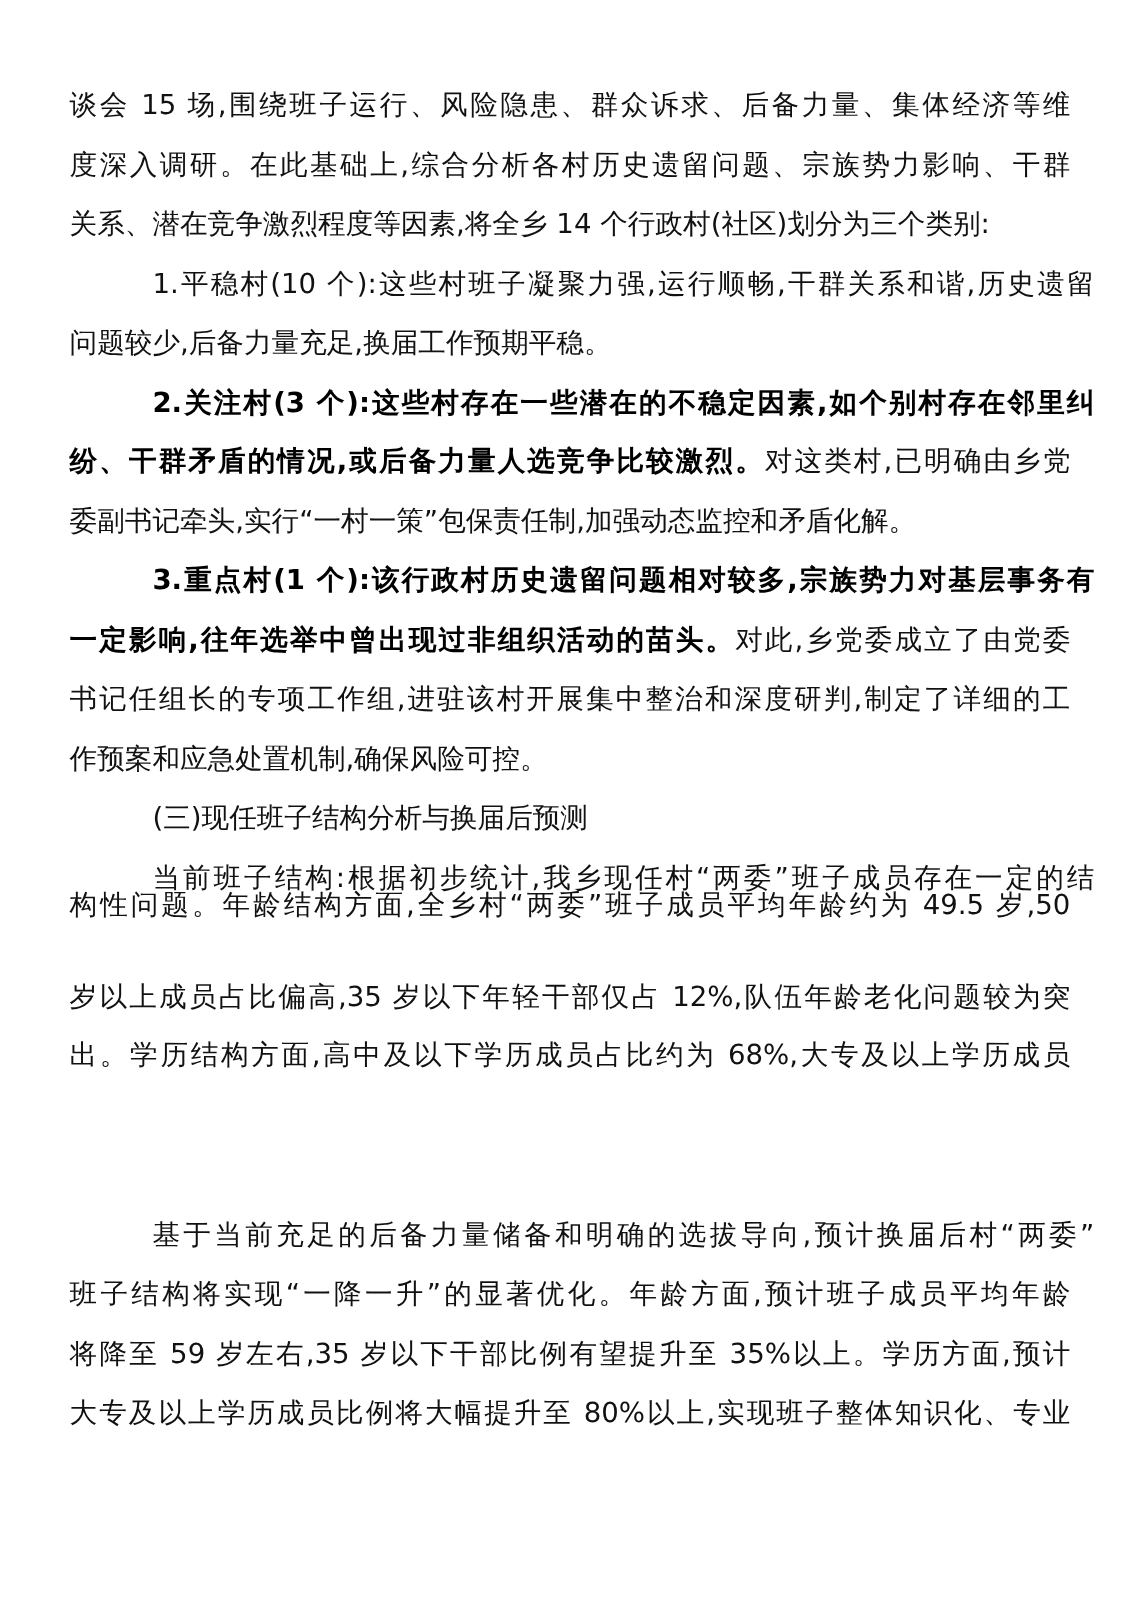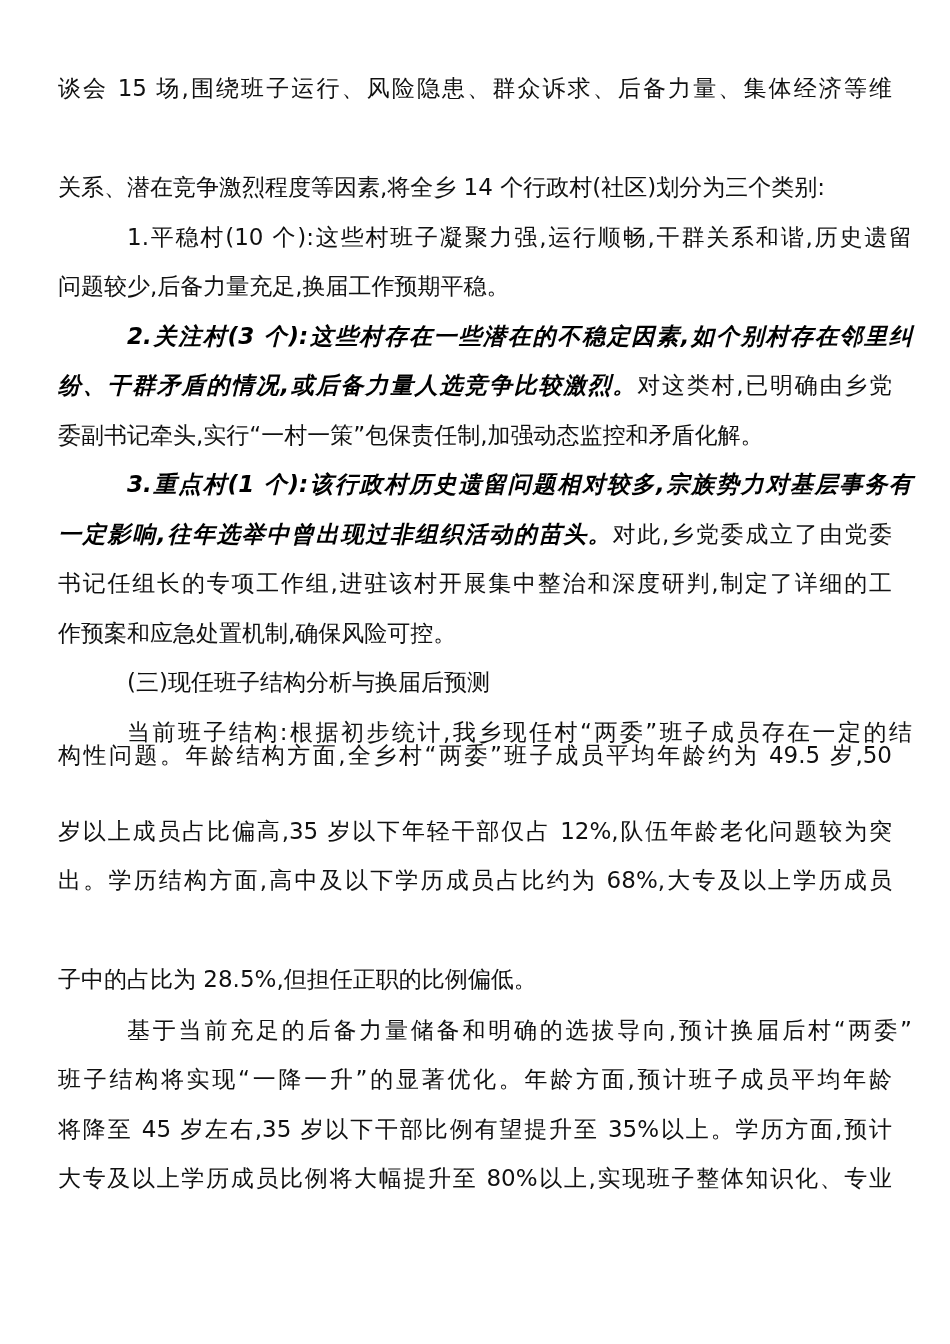--- a/index.html
+++ b/index.html
@@ -39,49 +39,48 @@
       text-align-last: left;
     }
     .line.indent {
       left: 107px;
       width: 785px;
       margin-left: 20px;
     }
     .b {
       font-weight: bold;
       color: #000000;
-      font-style: italic;
     }
   </style>
 </head>
 <body>
 
 <div class="page">
 
   <div class="line" style="top:68px">谈会 15 场,围绕班子运行、风险隐患、群众诉求、后备力量、集体经济等维</div>
+  <div class="line" style="top:118px">度深入调研。在此基础上,综合分析各村历史遗留问题、宗族势力影响、干群</div>
   <div class="line last" style="top:167px">关系、潜在竞争激烈程度等因素,将全乡 14 个行政村(社区)划分为三个类别:</div>
 
   <div class="line indent" style="top:217px">1.平稳村(10 个):这些村班子凝聚力强,运行顺畅,干群关系和谐,历史遗留</div>
   <div class="line last" style="top:266px">问题较少,后备力量充足,换届工作预期平稳。</div>
 
   <div class="line indent b" style="top:316px">2.关注村(3 个):这些村存在一些潜在的不稳定因素,如个别村存在邻里纠</div>
   <div class="line" style="top:365px"><span class="b">纷、干群矛盾的情况,或后备力量人选竞争比较激烈。</span><span>对这类村,已明确由乡党</span></div>
   <div class="line last" style="top:415px">委副书记牵头,实行“一村一策”包保责任制,加强动态监控和矛盾化解。</div>
 
   <div class="line indent b" style="top:464px">3.重点村(1 个):该行政村历史遗留问题相对较多,宗族势力对基层事务有</div>
   <div class="line" style="top:514px"><span class="b">一定影响,往年选举中曾出现过非组织活动的苗头。</span><span>对此,乡党委成立了由党委</span></div>
   <div class="line last" style="top:613px">作预案和应急处置机制,确保风险可控。</div>
   <div class="line" style="top:563px">书记任组长的专项工作组,进驻该村开展集中整治和深度研判,制定了详细的工</div>
 
   <div class="line indent last" style="top:662px">(三)现任班子结构分析与换届后预测</div>
 
   <div class="line indent" style="top:712px">当前班子结构:根据初步统计,我乡现任村“两委”班子成员存在一定的结</div>
   <div class="line" style="top:735px">构性问题。年龄结构方面,全乡村“两委”班子成员平均年龄约为 49.5 岁,50</div>
   <div class="line" style="top:811px">岁以上成员占比偏高,35 岁以下年轻干部仅占 12%,队伍年龄老化问题较为突</div>
   <div class="line" style="top:860px">出。学历结构方面,高中及以下学历成员占比约为 68%,大专及以上学历成员</div>
-  <div class="line last" style="top:959px">子中的占比为 28.5%,但担任正职的比例偏低。</div>
 
   <div class="line indent" style="top:1010px">基于当前充足的后备力量储备和明确的选拔导向,预计换届后村“两委”</div>
   <div class="line" style="top:1059px">班子结构将实现“一降一升”的显著优化。年龄方面,预计班子成员平均年龄</div>
-  <div class="line" style="top:1109px">将降至 45 岁左右,35 岁以下干部比例有望提升至 35%以上。学历方面,预计</div>
+  <div class="line" style="top:1109px">将降至 59 岁左右,35 岁以下干部比例有望提升至 35%以上。学历方面,预计</div>
   <div class="line" style="top:1158px">大专及以上学历成员比例将大幅提升至 80%以上,实现班子整体知识化、专业</div>
 
 </div>
 
 </body></html>

